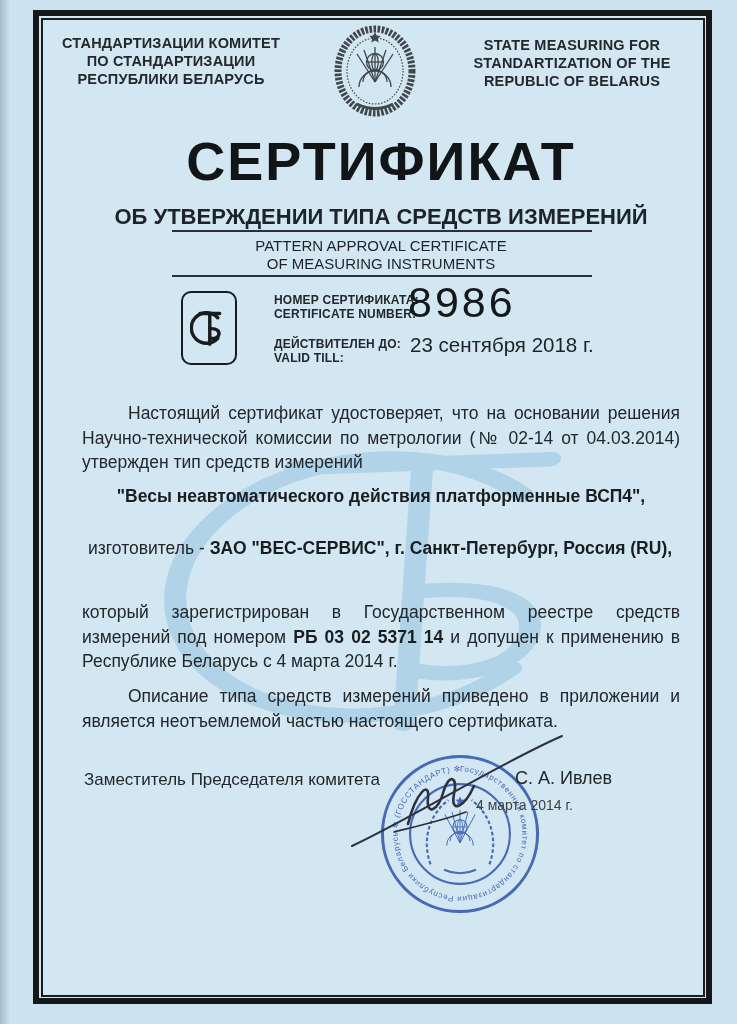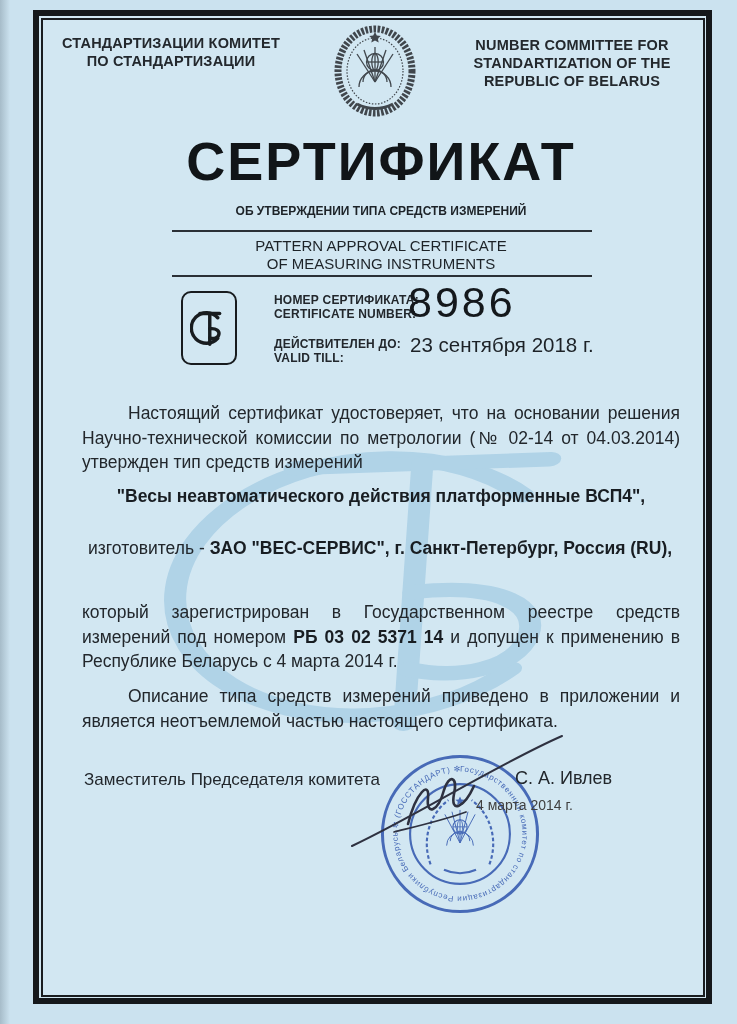--- a/index.html
+++ b/index.html
@@ -20,21 +20,21 @@
   .org{position:absolute;font-weight:bold;font-size:14.5px;line-height:18px;
     text-align:center;color:#23282d;letter-spacing:.2px;}
   .org.left{left:52px;top:34px;width:238px;}
   .org.right{left:452px;top:36px;width:240px;}
   .arms{position:absolute;left:331px;top:24px;width:88px;height:94px;color:#41474d;}
 
   
   .doc-title{position:absolute;left:82px;top:130px;width:598px;text-align:center;
     font-size:54px;font-weight:bold;letter-spacing:2px;color:#111518;}
   .subtitle-ru{position:absolute;left:82px;top:204px;width:598px;text-align:center;
-    font-size:12px;font-weight:bold;color:#1d2328;}
+    font-size:22px;font-weight:bold;color:#1d2328;}
   .rule{position:absolute;left:172px;width:420px;height:2px;background:#2b3036;}
   .rule1{top:230px;} .rule2{top:275px;}
   .subtitle-en{position:absolute;left:82px;top:237px;width:598px;text-align:center;
     font-size:15px;font-weight:normal;line-height:18px;color:#1d2328;}
 
   
   .stb-box{position:absolute;left:181px;top:291px;width:56px;height:74px;
     border:2.5px solid #181c1f;border-radius:10px;box-sizing:border-box;
     display:flex;align-items:center;justify-content:center;color:#181c1f;}
   .cert-label{position:absolute;left:274px;font-size:12px;font-weight:bold;
@@ -88,20 +88,21 @@
   </defs>
 </svg>
 
 <div class="scan-edge"></div>
 
 <div class="frame"></div>
 
 <div class="org left">
   <div>СТАНДАРТИЗАЦИИ КОМИТЕТ</div>
   <div>ПО СТАНДАРТИЗАЦИИ</div>
+  <div>РЕСПУБЛИКИ БЕЛАРУСЬ</div>
 </div>
 
 <svg class="arms" viewBox="0 0 88 94" xmlns="http://www.w3.org/2000/svg">
   <ellipse cx="44" cy="47" rx="37" ry="42" fill="none" stroke="currentColor" stroke-width="7" stroke-dasharray="2.6 1.5"></ellipse>
   <ellipse cx="44" cy="47" rx="28" ry="33" fill="none" stroke="currentColor" stroke-width="1.2" stroke-dasharray="1.5 1.6"></ellipse>
   <path d="M44 8 l1.8 3.6 4 .4 -3 2.6 .9 3.9 -3.7-2.1 -3.7 2.1 .9-3.9 -3-2.6 4-.4 z" fill="currentColor"></path>
   <g stroke="currentColor" stroke-width="1.3" fill="none">
     <line x1="44" y1="58" x2="26" y2="30"></line>
       <line x1="44" y1="58" x2="33" y2="26"></line>
     <line x1="44" y1="58" x2="44" y2="23"></line>
@@ -110,21 +111,21 @@
     <circle cx="44" cy="38" r="8.5"></circle>
     <ellipse cx="44" cy="38" rx="3.2" ry="8.5"></ellipse>
     <line x1="35.5" y1="38" x2="52.5" y2="38"></line>
     <path d="M 32 58 a 12 12 0 0 1 24 0"></path>
     <path d="M 28 63 a 16 16 0 0 1 32 0"></path>
   </g>
   <path d="M 26 80 q 18 9 36 0" fill="none" stroke="currentColor" stroke-width="3"></path>
 </svg>
 
 <div class="org right">
-  <div>NUMBER COMMITTEE FOR</div>
+  <div>STATE MEASURING FOR</div>
   <div>STANDARTIZATION OF THE</div>
   <div>REPUBLIC OF BELARUS</div>
 </div>
 
 <div class="doc-title">СЕРТИФИКАТ</div>
 <div class="subtitle-ru">ОБ УТВЕРЖДЕНИИ ТИПА СРЕДСТВ ИЗМЕРЕНИЙ</div>
 <div class="rule rule1"></div>
 <div class="subtitle-en">
   <div>PATTERN APPROVAL CERTIFICATE</div>
   <div>OF MEASURING INSTRUMENTS</div>

